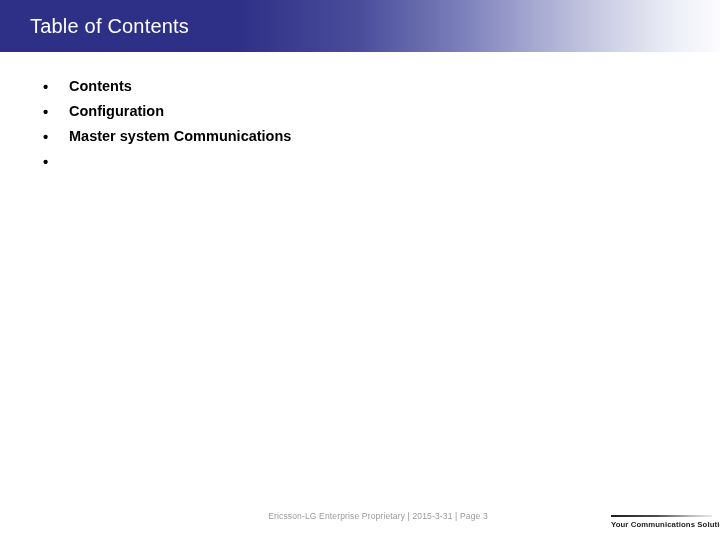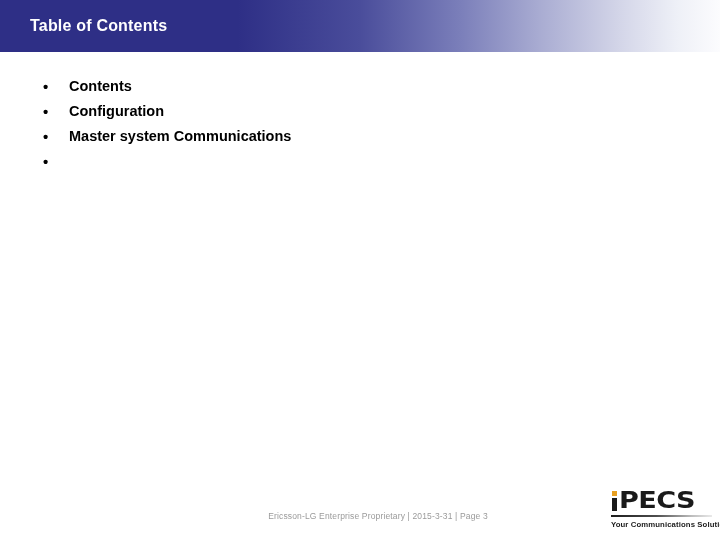--- a/index.html
+++ b/index.html
@@ -33,22 +33,22 @@
         #7b7fba 64%,
         #a9acd2 75%,
         #d3d5e8 86%,
         #eef0f7 94%,
         #fcfcfe 100%);
   }
   #header-title {
     position: absolute;
     left: 30px;
     top: 14px;
-    font-size: 16px;
-    font-weight: 700;
+    font-size: 20px;
+    font-weight: 400;
     color: #ffffff;
     letter-spacing: 0.2px;
     line-height: 24px;
     white-space: nowrap;
   }
 
   
   #toc-list {
     position: absolute;
     left: 0;
@@ -181,22 +181,17 @@
       <span>Master system Communications</span>
     </li>
     <li>
       <span class="bullet-dot">•</span>
     </li>
   </ul>
 
   <div id="footer-note">Ericsson-LG Enterprise Proprietary | 2015-3-31 | Page 3</div>
 
   <div id="logo-block">
-    <div id="logo-wordmark">
-      <span id="logo-i-dot"></span>
-      <span id="logo-i-stem"></span>
-      <span id="logo-pecs">PECS</span>
-    </div>
     <div id="logo-rule"></div>
     <div id="logo-tagline">Your Communications Solution</div>
   </div>
 
 </div>
 
 </body></html>

